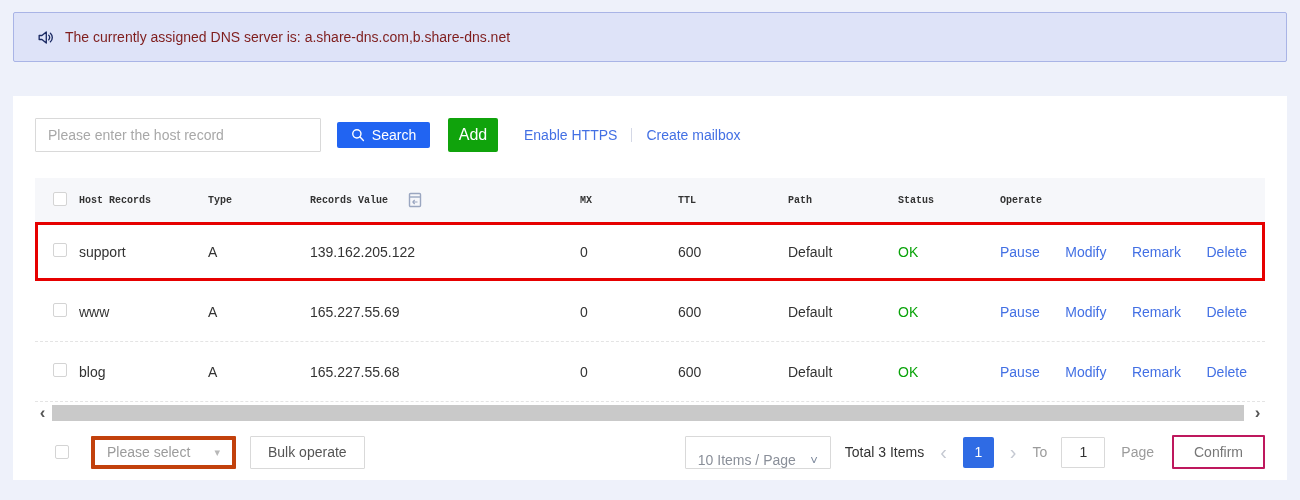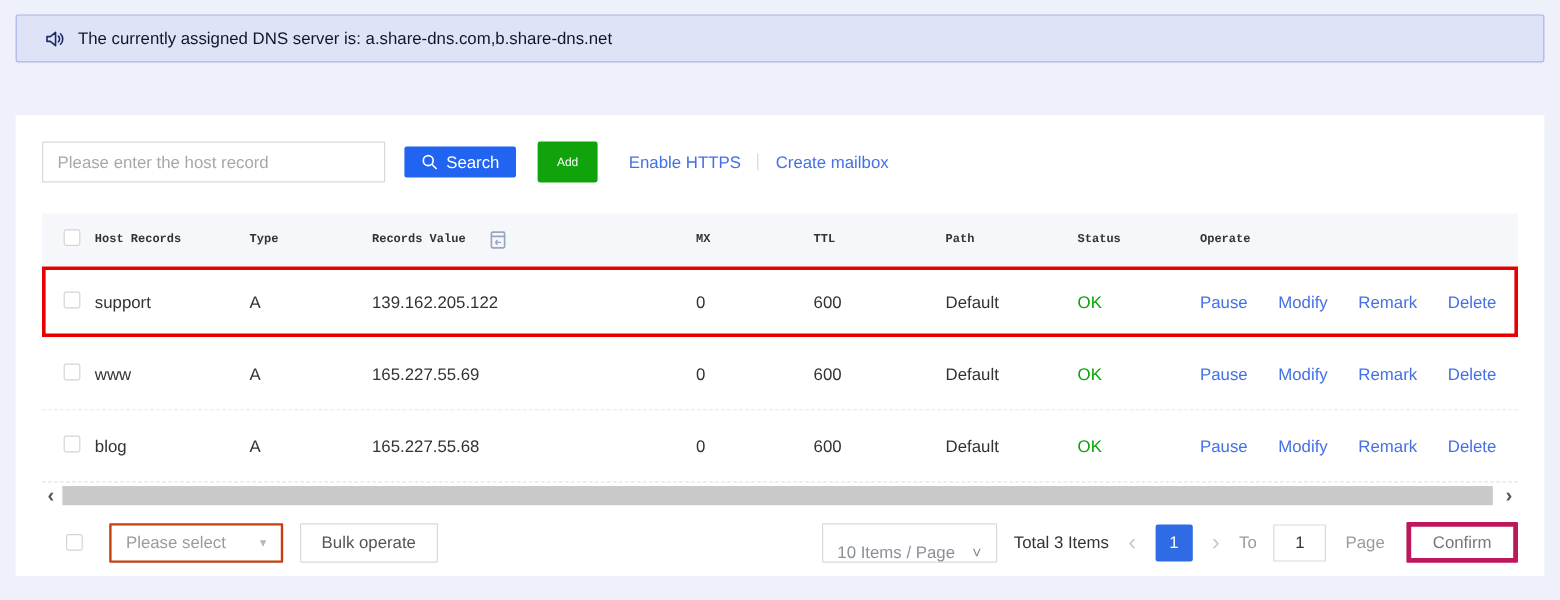--- a/index.html
+++ b/index.html
@@ -7,27 +7,27 @@
   body {
     background: #EEF1FA;
     font-family: "Liberation Sans", "DejaVu Sans", sans-serif;
     position: relative;
     overflow: hidden;
   }
 
   
   .banner {
     position: absolute; left: 13px; top: 12px;
-    width: 1274px; height: 40px;
+    width: 1274px; height: 50px;
     background: #DEE3F8;
     border: 1px solid #A9B4E6;
     border-radius: 2px;
     display: flex; align-items: center; gap: 10px;
     padding-left: 22px;
-    color: #0f172a; font-size: 14px;
+    color: #7f1d1d; font-size: 14px;
   }
 
   
   .panel {
     position: absolute; left: 13px; top: 96px;
     width: 1274px; height: 384px;
     background: #FFFFFF;
     padding: 22px 22px 12px 22px;
   }
 
@@ -42,21 +42,21 @@
   .search-input::placeholder { color: #A8A8A8; }
   .btn-search {
     margin-left: 16px; height: 26px; width: 93px;
     background: #2164F2; color: #fff; border: none; border-radius: 2px;
     font-size: 14px; font-family: inherit; cursor: pointer;
     display: flex; align-items: center; justify-content: center; gap: 7px;
   }
   .btn-add {
     margin-left: 18px; height: 34px; width: 50px;
     background: #10A30C; color: #fff; border: none; border-radius: 2px;
-    font-size: 10px; font-family: inherit; cursor: pointer;
+    font-size: 16px; font-family: inherit; cursor: pointer;
   }
   .toolbar-link { margin-left: 26px; color: #4370E4; font-size: 14px; text-decoration: none; cursor: pointer; text-align: center; }
   .link-sep { margin-left: 14px; height: 14px; border-left: 1px solid #D4D8E6; }
   .link-sep + .toolbar-link { margin-left: 14px; }
 
   
   .grid-row {
     display: grid;
     grid-template-columns: 44px 129px 102px 270px 98px 110px 110px 102px auto;
     align-items: center;
@@ -91,21 +91,21 @@
     line-height: 18px; text-align: center; cursor: pointer; user-select: none;
   }
   .sb-track { flex: 1; height: 18px; position: relative; }
   .sb-thumb { position: absolute; left: 2px; top: 1px; height: 16px; width: calc(100% - 8px); background: #C9C9C9; }
 
   
   .bottombar { display: flex; align-items: center; justify-content: space-between; margin-top: 12px; height: 34px; }
   .bottom-left { display: flex; align-items: center; }
   .select-box {
     margin-left: 22px; width: 145px; height: 33px;
-    border: 2px solid #c2410c; border-radius: 1px;
+    border: 4px solid #c2410c; border-radius: 1px;
     display: flex; align-items: center; justify-content: space-between;
     padding: 0 12px; font-size: 14px; color: #9B9B9B; cursor: pointer; background: #fff;
   }
   .select-caret { color: #B8B8B8; font-size: 11px; }
   .btn-plain {
     margin-left: 14px; height: 33px; padding: 0 17px;
     background: #fff; border: 1px solid #D9D9D9; border-radius: 1px;
     color: #555; font-size: 14px; font-family: inherit; cursor: pointer;
   }
   .bottom-right { display: flex; align-items: center; }
@@ -126,21 +126,21 @@
   }
   .to-label, .page-label { margin-left: 16px; font-size: 14px; color: #9B9B9B; }
   .goto-input {
     margin-left: 14px; width: 44px; height: 31px;
     border: 1px solid #D9D9D9; border-radius: 1px;
     text-align: center; font-size: 14px; color: #333;
     outline: none; font-family: inherit;
   }
   .btn-confirm {
     margin-left: 18px; width: 93px; height: 34px;
-    background: #fff; border: 4px solid #be185d; border-radius: 1px;
+    background: #fff; border: 2px solid #be185d; border-radius: 1px;
     color: #777; font-size: 14px; font-family: inherit; cursor: pointer;
   }
 </style>
 </head>
 <body>
 
 <div>
 
   <div class="banner">
     <span style="display:inline-flex;">

